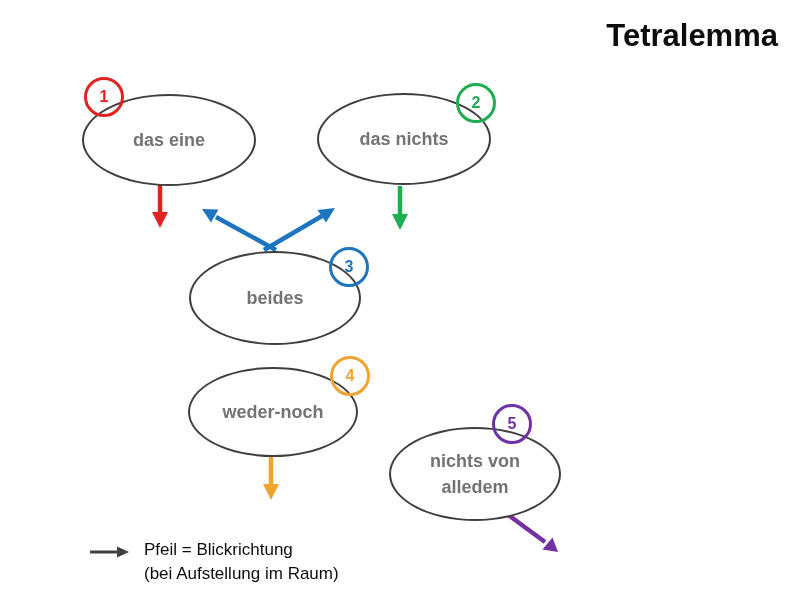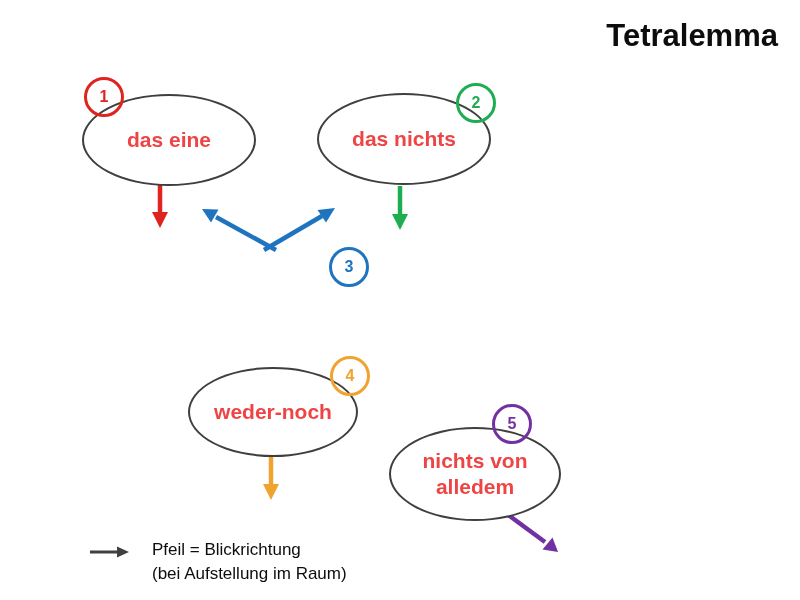--- a/index.html
+++ b/index.html
@@ -23,23 +23,23 @@
     border: 2.5px solid #3f3f3f;
     border-radius: 50%;
     background: #ffffff;
     display: flex;
     align-items: center;
     justify-content: center;
     text-align: center;
   }
   .node-label {
     font-weight: bold;
-    font-size: 21px;
+    font-size: 18px;
     line-height: 26px;
-    color: #ef4444;
+    color: #737373;
   }
   .badge {
     position: absolute;
     width: 40px;
     height: 40px;
     border-radius: 50%;
     border: 3px solid #000;
     background: transparent;
     display: flex;
     align-items: center;
@@ -64,21 +64,21 @@
     left: 88px;
     top: 538px;
     display: flex;
     align-items: flex-start;
   }
   #legend-arrow-svg {
     margin-top: 7px;
     flex: 0 0 auto;
   }
   #legend-text {
-    margin-left: 20px;
+    margin-left: 12px;
     font-size: 17px;
     line-height: 24px;
     color: #0d0d0d;
   }
 </style>
 </head>
 <body>
 
 <div id="slide">
 
@@ -123,20 +123,23 @@
     <span class="badge-num" style="color: rgb(223, 36, 32);">1</span>
   </div>
 
   <div class="node" style="left: 317px; top: 93px; width: 170px; height: 88px; border-color: rgb(63, 63, 63);">
     <span class="node-label">das nichts</span>
   </div>
   <div class="badge" style="left: 456px; top: 83px; border-color: rgb(31, 173, 82);">
     <span class="badge-num" style="color: rgb(31, 173, 82);">2</span>
   </div>
 
+  <div class="node" style="left: 189px; top: 251px; width: 168px; height: 90px; border-color: rgb(63, 63, 63);">
+    <span class="node-label">beides</span>
+  </div>
   <div class="badge" style="left: 329px; top: 247px; border-color: rgb(31, 116, 191);">
     <span class="badge-num" style="color: rgb(31, 116, 191);">3</span>
   </div>
 
   <div class="node" style="left: 188px; top: 367px; width: 166px; height: 86px; border-color: rgb(63, 63, 63);">
     <span class="node-label">weder-noch</span>
   </div>
   <div class="badge" style="left: 330px; top: 356px; border-color: rgb(240, 163, 47);">
     <span class="badge-num" style="color: rgb(240, 163, 47);">4</span>
   </div>

